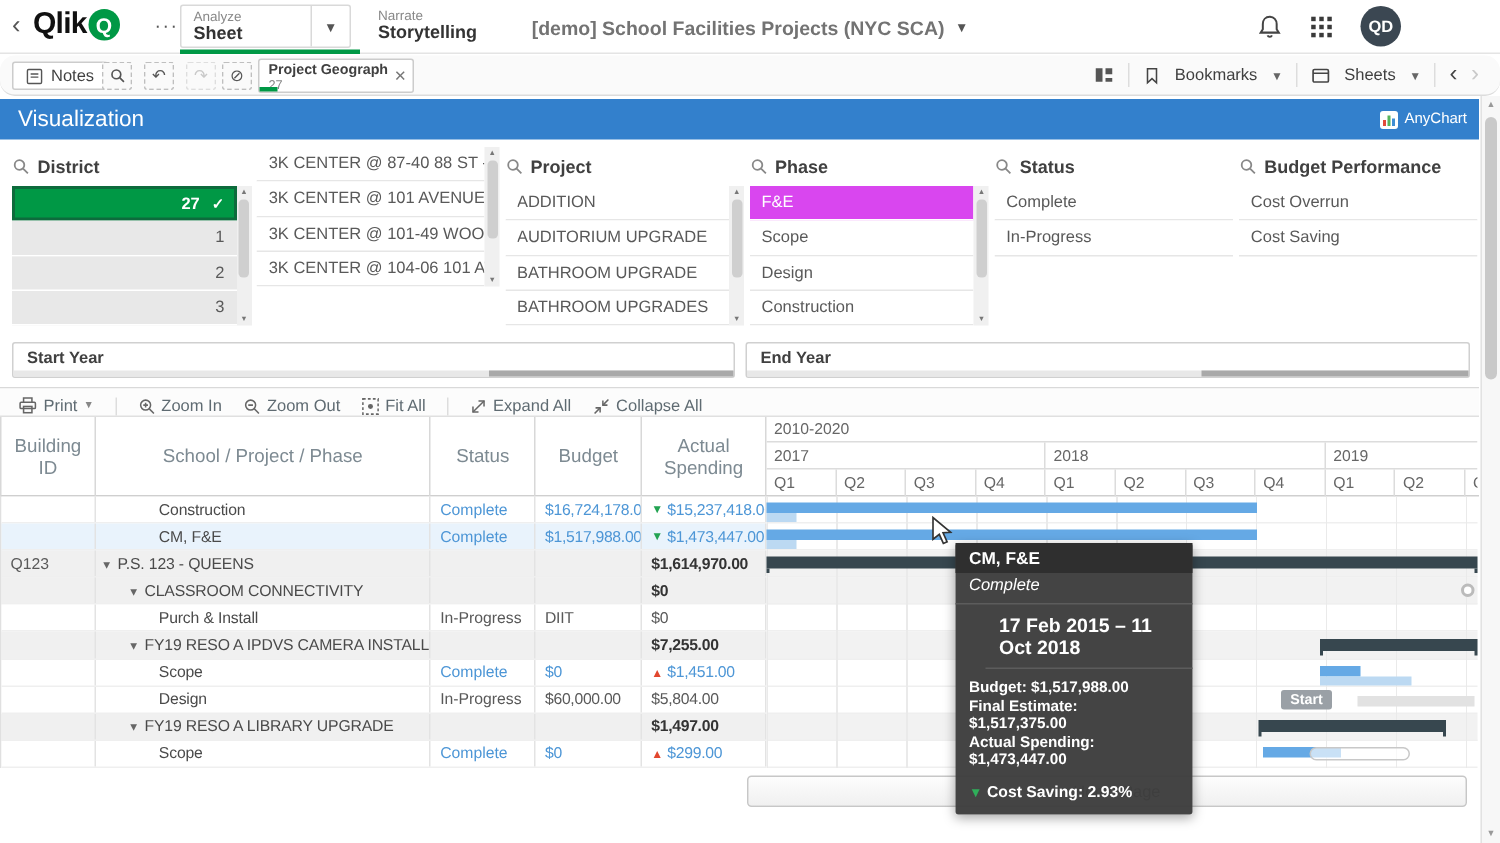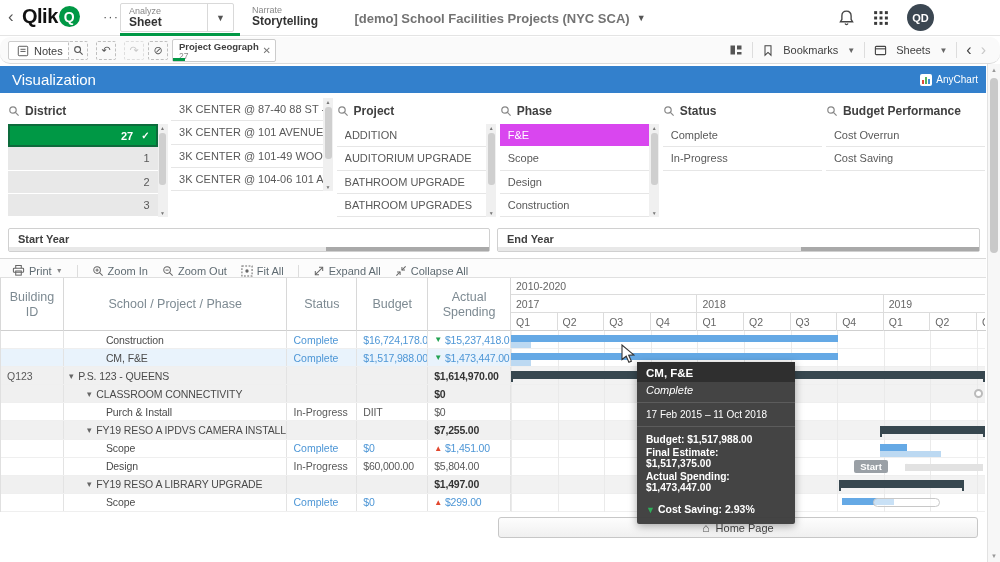--- a/index.html
+++ b/index.html
@@ -123,21 +123,21 @@
   .bar.pill { height:9px; border:1px solid #c8c8c8; border-radius:5px; background:rgba(255,255,255,.65); }
   .bar.milestone { width:9px; height:9px; border:2px solid #bbb; border-radius:50%; background:#fff; }
   .bar.start-label { display:flex; align-items:center; gap:19px; }
   .slbl { background:#9aa0a6; color:#fff; font-weight:bold; font-size:9.5px; padding:1px 6px; border-radius:2px; }
   .sarrow { color:#9aa0a6; font-size:8px; }
 
   
   #tooltip { position:absolute; left:637px; top:362px; width:158px; background:rgba(62,62,62,.97); color:#fff; border-radius:2px; box-shadow:0 2px 8px rgba(0,0,0,.35); z-index:30; padding-bottom:9px; }
   .tt-title { background:#2f2f2f; padding:5px 9px 3px; font-weight:bold; font-size:11.5px; }
   .tt-status { font-style:italic; padding:2px 9px 6px; border-bottom:1px solid #5c5c5c; font-size:11px; }
-  .tt-dates { padding:6px 9px; font-weight:normal; border-bottom:1px solid #5c5c5c; font-size:10px; }
+  .tt-dates { padding:6px 9px; font-weight:bold; border-bottom:1px solid #5c5c5c; font-size:13px;margin-left:20px; }
   .tt-line { padding:1px 9px; font-size:10.2px; font-weight:bold; }
   .tt-line.first { padding-top:7px; }
   .tt-high { padding:9px 9px 0; font-weight:bold; font-size:10.5px; }
   .tt-tri { color:#2fae5a; font-size:9px; margin-right:3px; }
 
   #cursor { position:absolute; left:621px; top:344px; z-index:40; }
 
   
   #home { position:absolute; left:498px; top:517px; width:480px; height:21px; border:1px solid #c7c7c7; border-radius:3px; background:linear-gradient(#fdfdfd,#f0f0f0); font-size:11px; color:#444; display:flex; align-items:center; justify-content:center; gap:6px; font-family:"Liberation Sans",sans-serif; }
   #home .hicon { font-size:12px; color:#555; }

